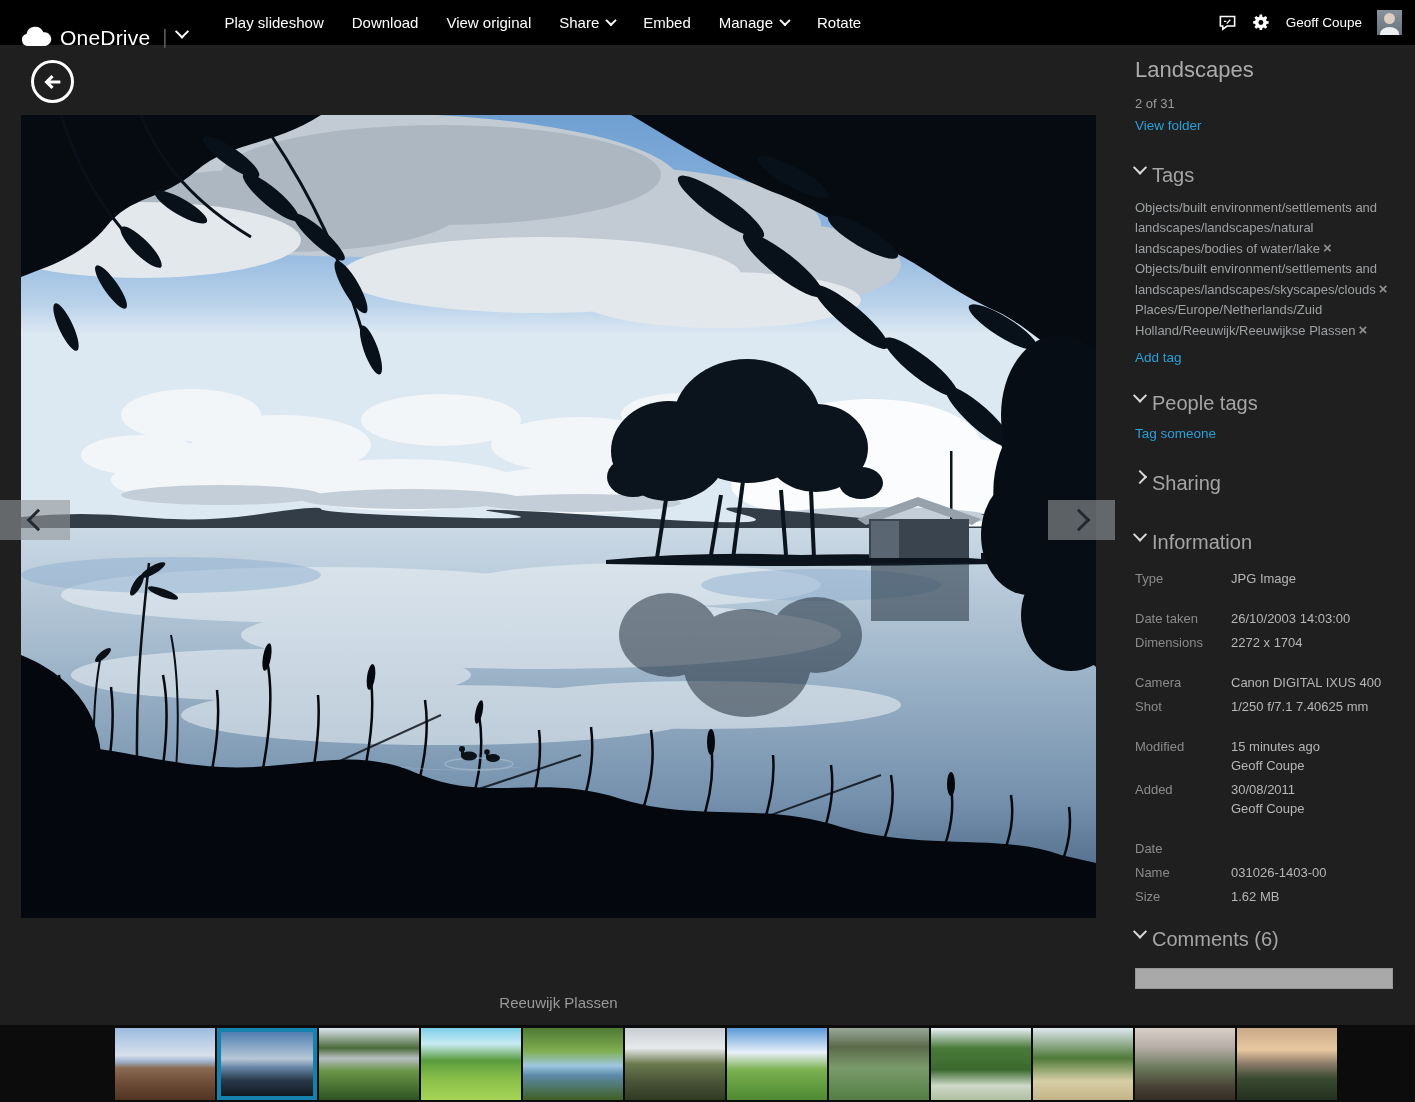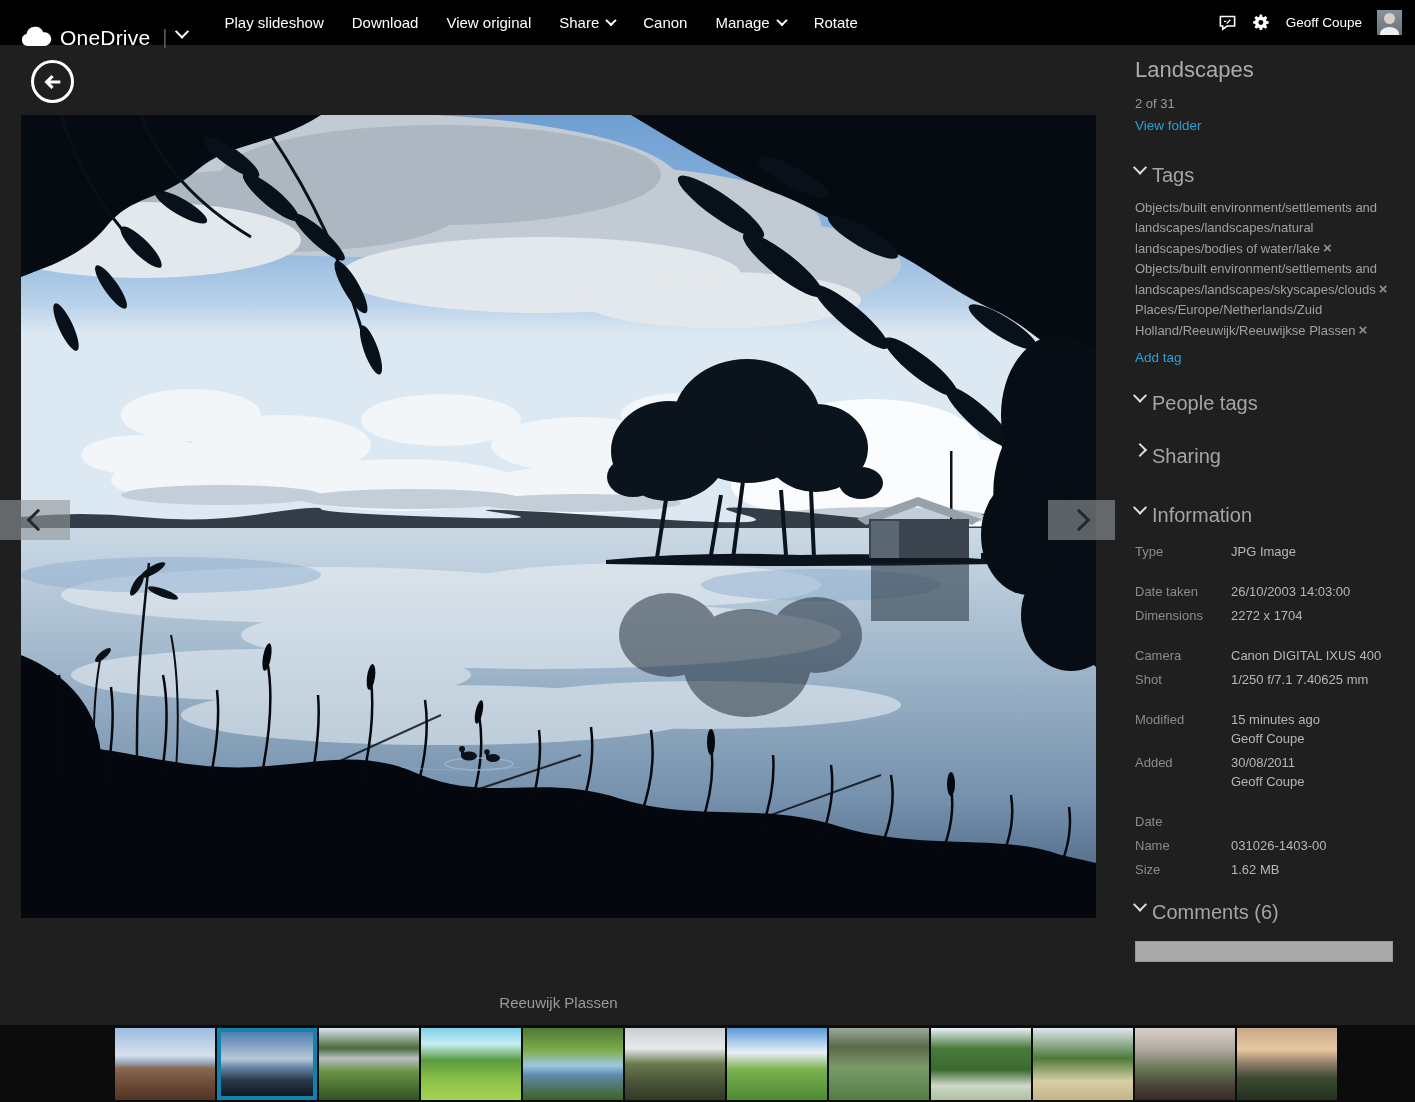--- a/index.html
+++ b/index.html
@@ -99,21 +99,21 @@
         <span>Download</span>
       </div>
     <div class="menu-item">
         <span>View original</span>
       </div>
     <div class="menu-item">
         <span>Share</span>
         <span class="chev down"></span>
       </div>
     <div class="menu-item">
-        <span>Canon</span>
+        <span>Embed</span>
       </div>
     <div class="menu-item">
         <span>Manage</span>
         <span class="chev down"></span>
       </div>
     <div class="menu-item">
         <span>Rotate</span>
       </div>
   </div>
   <div class="top-right">
@@ -364,20 +364,21 @@
     <span class="tag">Objects/built environment/settlements and landscapes/landscapes/natural landscapes/bodies of water/lake</span><span class="tag-x">×</span>
     <span class="tag">Objects/built environment/settlements and landscapes/landscapes/skyscapes/clouds</span><span class="tag-x">×</span>
     <span class="tag">Places/Europe/Netherlands/Zuid Holland/Reeuwijk/Reeuwijkse Plassen</span><span class="tag-x">×</span>
   </div>
   <div><span class="link add-tag">Add tag</span></div>
 
   <div class="section-hdr mt26">
     <span class="chev down"></span>
     <span>People tags</span>
   </div>
+  <div><span class="link tag-someone">Tag someone</span></div>
 
   <div class="section-hdr mt30">
     <span class="chev right"></span>
     <span>Sharing</span>
   </div>
 
   <div class="section-hdr mt36">
     <span class="chev down"></span>
     <span>Information</span>
   </div>

